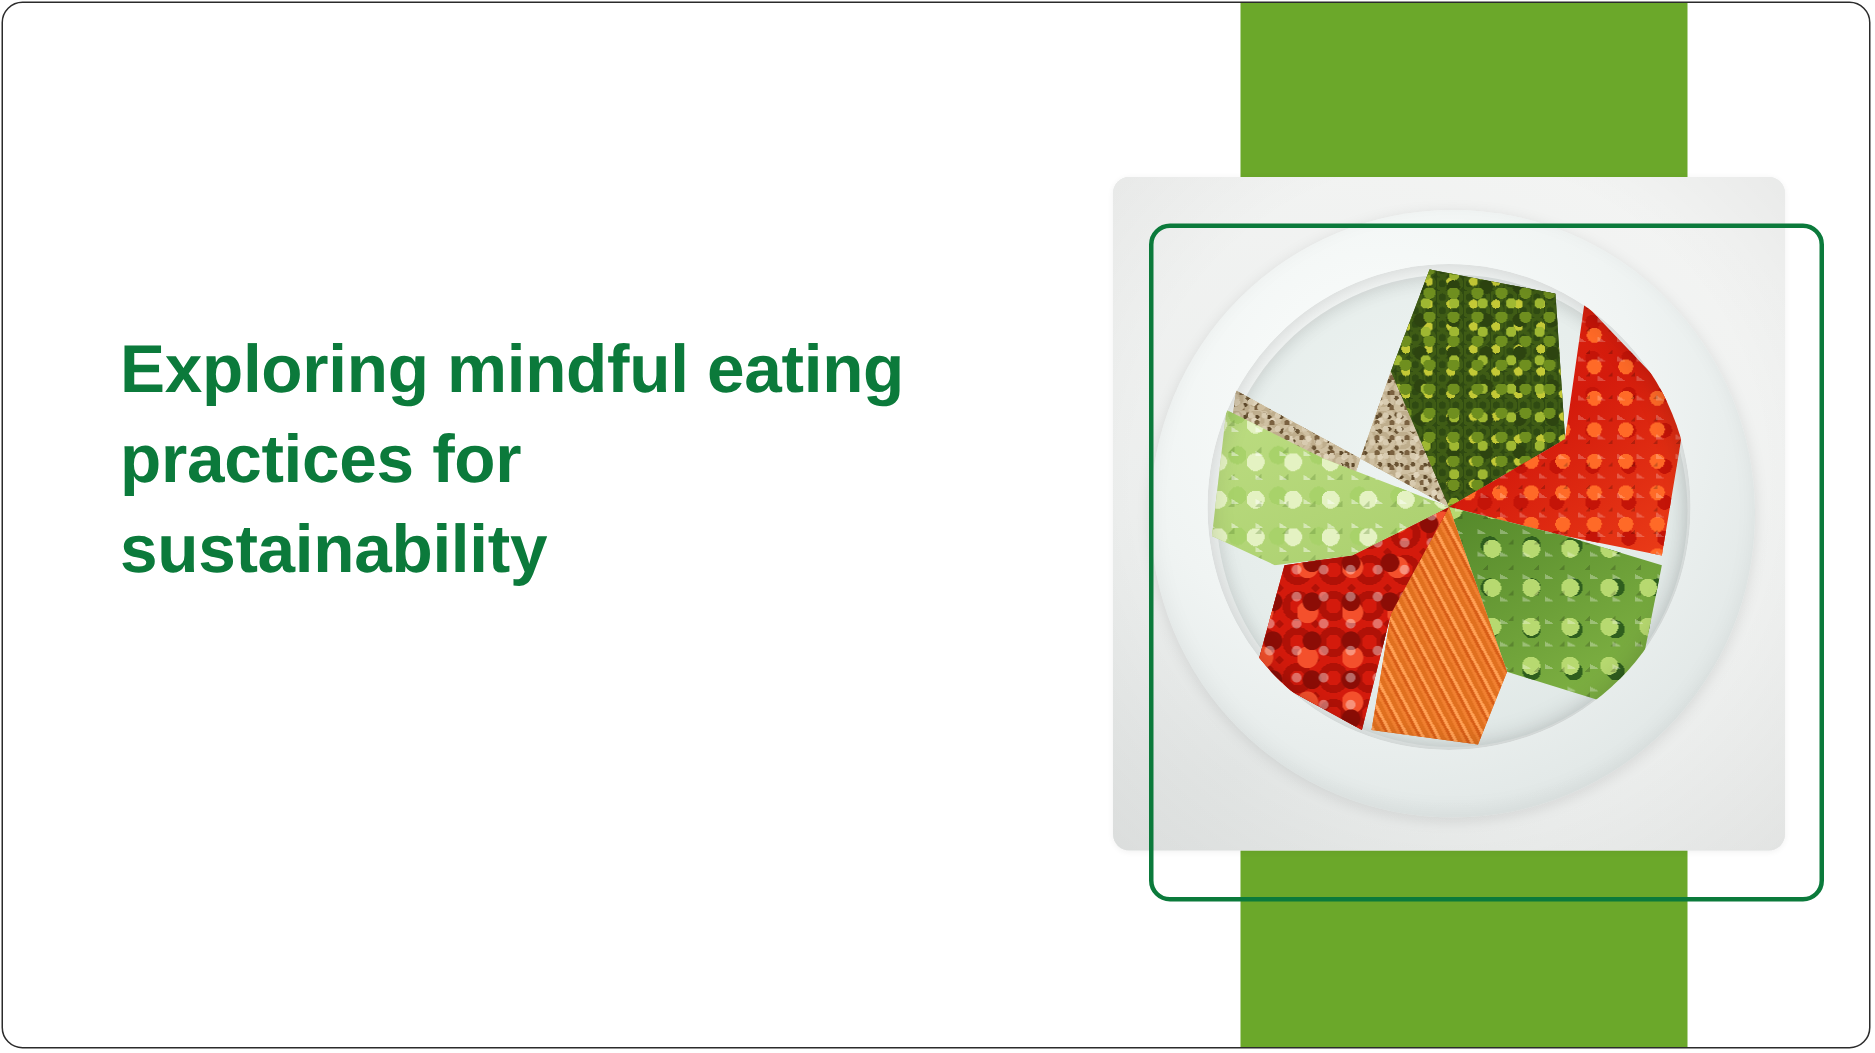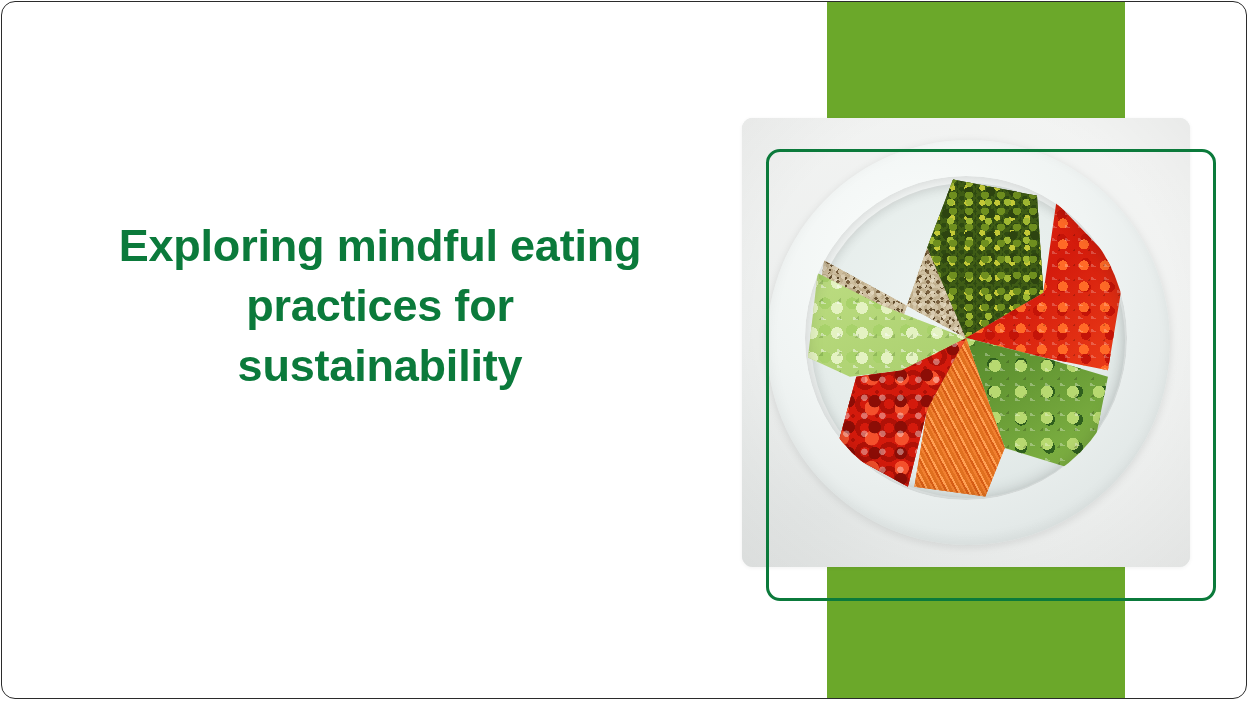--- a/index.html
+++ b/index.html
@@ -37,21 +37,20 @@
     width: 298px;
     height: 702px;
   }
 
   
   .title-block {
     position: absolute;
     left: 78px;
     top: 214px;
     width: 600px;
-    text-align: center;
   }
   .title {
     margin: 0;
     font-size: 45px;
     line-height: 60px;
     font-weight: bold;
     letter-spacing: -0.2px;
     font-family: "Liberation Sans", sans-serif;
     white-space: pre-line;
   }

